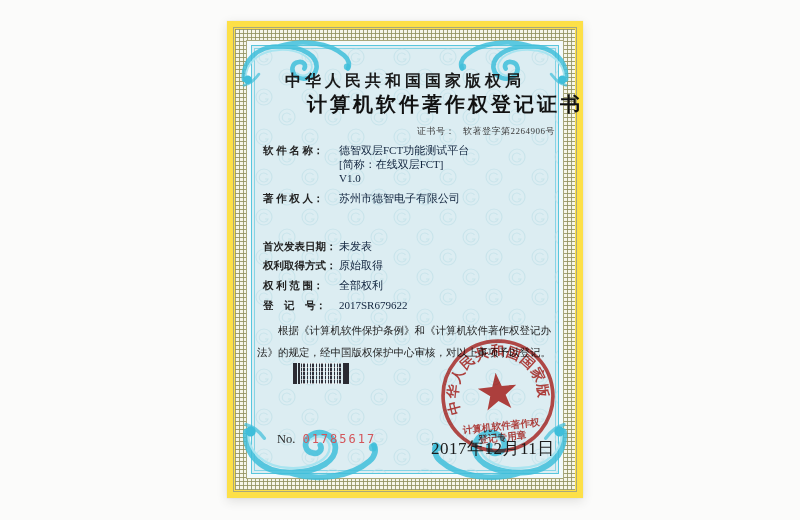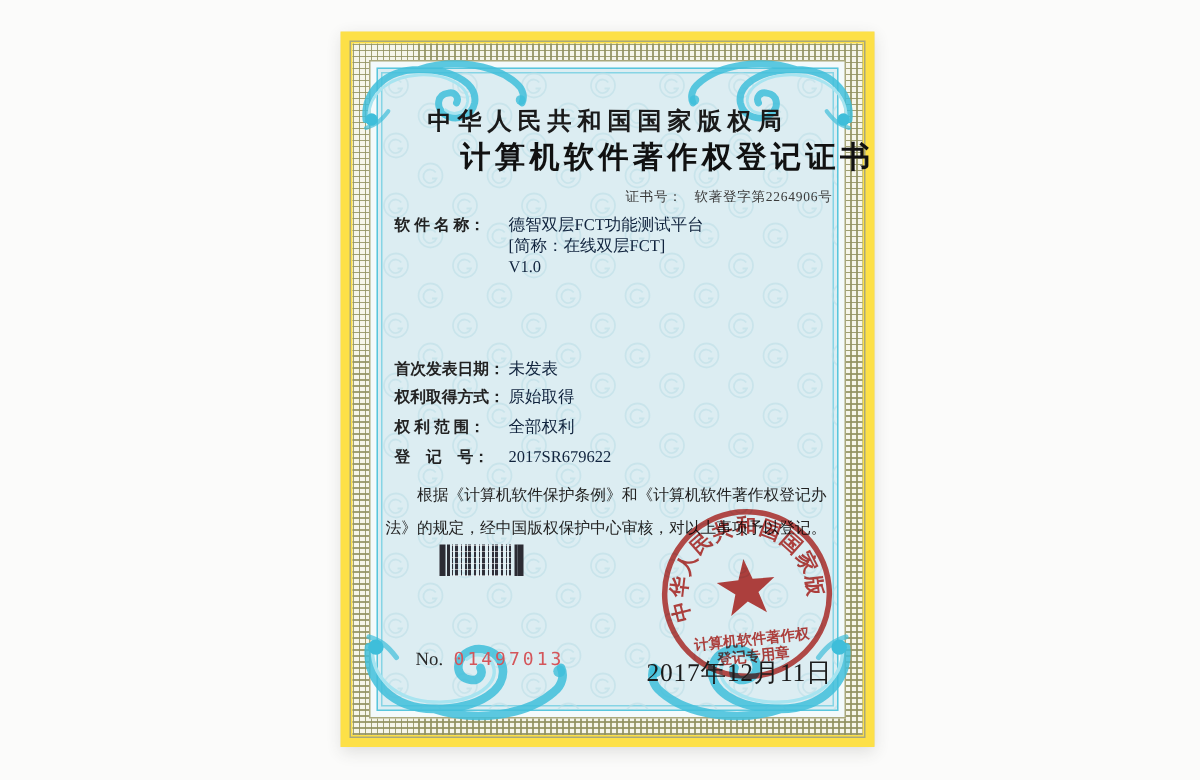--- a/index.html
+++ b/index.html
@@ -149,20 +149,24 @@
 
     <div class="field-row" style="top:123px">
       <span class="f-label">软 件 名 称：</span>
       <span>
         <div class="f-value">德智双层FCT功能测试平台</div>
         <div class="f-extra">[简称：在线双层FCT]</div>
         <div class="f-extra">V1.0</div>
       </span>
     </div>
 
+    <div class="field-row" style="top:171px">
+      <span class="f-label">著 作 权 人：</span>
+      <span class="f-value">苏州市德智电子有限公司</span>
+    </div>
 
 
     <div class="field-row" style="top:219px">
       <span class="f-label">首次发表日期：</span>
       <span class="f-value">未发表</span>
     </div>
 
     <div class="field-row" style="top:238px">
       <span class="f-label">权利取得方式：</span>
       <span class="f-value">原始取得</span>
@@ -195,17 +199,17 @@
         <textPath href="#sealArc" startOffset="1">中华人民共和国国家版权局</textPath>
       </text>
       <path fill="#c4342f" d="M60,37 L64.7,50.5 L79,50.8 L67.6,59.5 L71.8,73.2 L60,65 L48.2,73.2 L52.4,59.5 L41,50.8 L55.3,50.5 Z"></path>
       <text x="60" y="93" text-anchor="middle" font-size="9.5" fill="#c4342f">计算机软件著作权</text>
       <text x="60" y="104" text-anchor="middle" font-size="9.5" fill="#c4342f">登记专用章</text>
     </svg>
 
     <div class="issue-date">2017年12月11日</div>
 
     <div class="serial">
-      <span class="no-prefix">No.</span><span class="digits">01497013</span>
+      <span class="no-prefix">No.</span><span class="digits">01785617</span>
     </div>
 
   </div>
 </div>
 
 </body></html>

